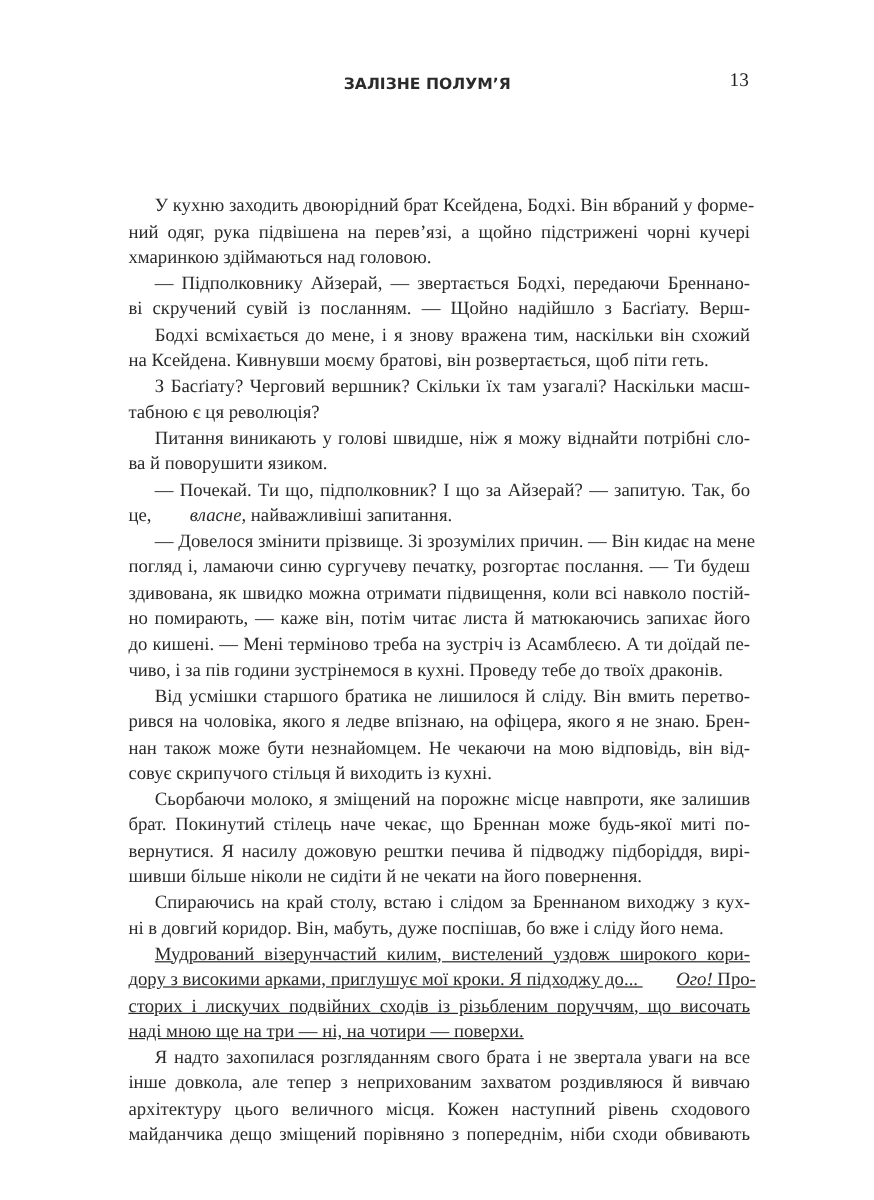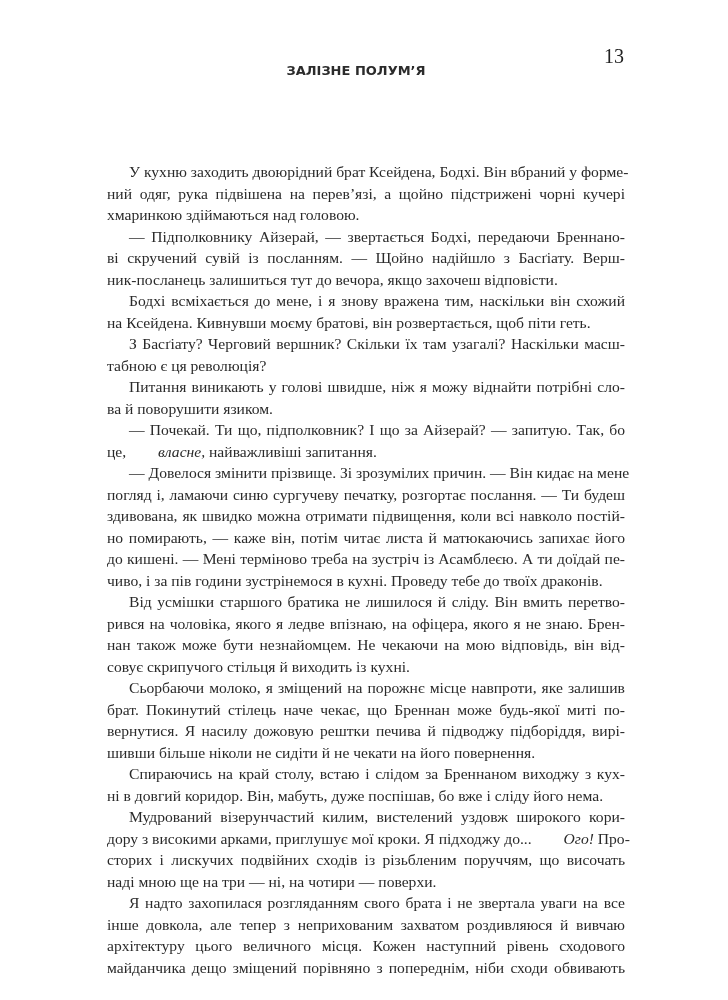--- a/index.html
+++ b/index.html
@@ -3,22 +3,22 @@
 <meta charset="utf-8">
 <style>
   html, body { margin:0; padding:0; }
   body { width:728px; height:1000px; background:#ffffff; position:relative; overflow:hidden; }
   .header-title {
     position:absolute; left:0; width:712px; top:63px; text-align:center;
     font-family:"DejaVu Sans", sans-serif; font-weight:bold; font-size:13px;
     letter-spacing:0px; color:#2b2b2b;
   }
   .page-number {
-    position:absolute; right:104px; top:45px;
-    font-family:"Liberation Serif", serif; font-size:20px; color:#222;margin-left:26px;
+    position:absolute; right:104px; top:59px;
+    font-family:"Liberation Serif", serif; font-size:16px; color:#222;margin-left:26px;
   }
   .body-text {
     position:absolute; left:107px; width:518px; top:117px;
     font-family:"Liberation Serif", serif; font-size:15.6px; line-height:21.5px;
     color:#2a2a2a; text-align:justify; hyphens:manual;
   }
   .body-text p { margin:0; text-indent:22px; text-align-last:left; }
   .body-text span.line { display:block; text-align:justify; text-align-last:justify; white-space:nowrap; }
   .body-text span.line.last { text-align-last:left; }
   em { font-style:italic;margin-left:28px; }
@@ -33,21 +33,20 @@
 
 <div class="body-text" id="body-text">
     <p style="text-indent: 0px;">
       <span class="line" style="padding-left: 22px; margin-top: 44px;">У кухню заходить двоюрідний брат Ксейдена, Бодхі. Він вбраний у форме-</span>
       <span class="line">ний одяг, рука підвішена на перев’язі, а щойно підстрижені чорні кучері</span>
       <span class="line last">хмаринкою здіймаються над головою.</span>
     </p>
     <p style="text-indent: 0px;">
       <span class="line" style="padding-left: 22px;">— Підполковнику Айзерай, — звертається Бодхі, передаючи Бреннано-</span>
       <span class="line">ві скручений сувій із посланням. — Щойно надійшло з Басґіату. Верш-</span>
-      <span class="line last">ник-посланець залишиться тут до вечора, якщо захочеш відповісти.</span>
     </p>
     <p style="text-indent: 0px;">
       <span class="line" style="padding-left: 22px;">Бодхі всміхається до мене, і я знову вражена тим, наскільки він схожий</span>
       <span class="line last">на Ксейдена. Кивнувши моєму братові, він розвертається, щоб піти геть.</span>
     </p>
     <p style="text-indent: 0px;">
       <span class="line" style="padding-left: 22px;">З Басґіату? Черговий вершник? Скільки їх там узагалі? Наскільки масш-</span>
       <span class="line last">табною є ця революція?</span>
     </p>
     <p style="text-indent: 0px;">
@@ -75,21 +74,21 @@
     <p style="text-indent: 0px;">
       <span class="line" style="padding-left: 22px;">Сьорбаючи молоко, я зміщений на порожнє місце навпроти, яке залишив</span>
       <span class="line">брат. Покинутий стілець наче чекає, що Бреннан може будь-якої миті по-</span>
       <span class="line">вернутися. Я насилу дожовую рештки печива й підводжу підборіддя, вирі-</span>
       <span class="line last">шивши більше ніколи не сидіти й не чекати на його повернення.</span>
     </p>
     <p style="text-indent: 0px;">
       <span class="line" style="padding-left: 22px;">Спираючись на край столу, встаю і слідом за Бреннаном виходжу з кух-</span>
       <span class="line last">ні в довгий коридор. Він, мабуть, дуже поспішав, бо вже і сліду його нема.</span>
     </p>
-    <p style="text-indent: 0px;">
+    <p style="text-indent: 0px; text-decoration: underline;">
       <span class="line" style="padding-left: 22px;">Мудрований візерунчастий килим, вистелений уздовж широкого кори-</span>
       <span class="line">дору з високими арками, приглушує мої кроки. Я підходжу до... <em>Ого!</em> Про-</span>
       <span class="line">сторих і лискучих подвійних сходів із різьбленим поруччям, що височать</span>
       <span class="line last">наді мною ще на три — ні, на чотири — поверхи.</span>
     </p>
     <p style="text-indent: 0px;">
       <span class="line" style="padding-left: 22px;">Я надто захопилася розгляданням свого брата і не звертала уваги на все</span>
       <span class="line">інше довкола, але тепер з неприхованим захватом роздивляюся й вивчаю</span>
       <span class="line">архітектуру цього величного місця. Кожен наступний рівень сходового</span>
       <span class="line">майданчика дещо зміщений порівняно з попереднім, ніби сходи обвивають</span>

